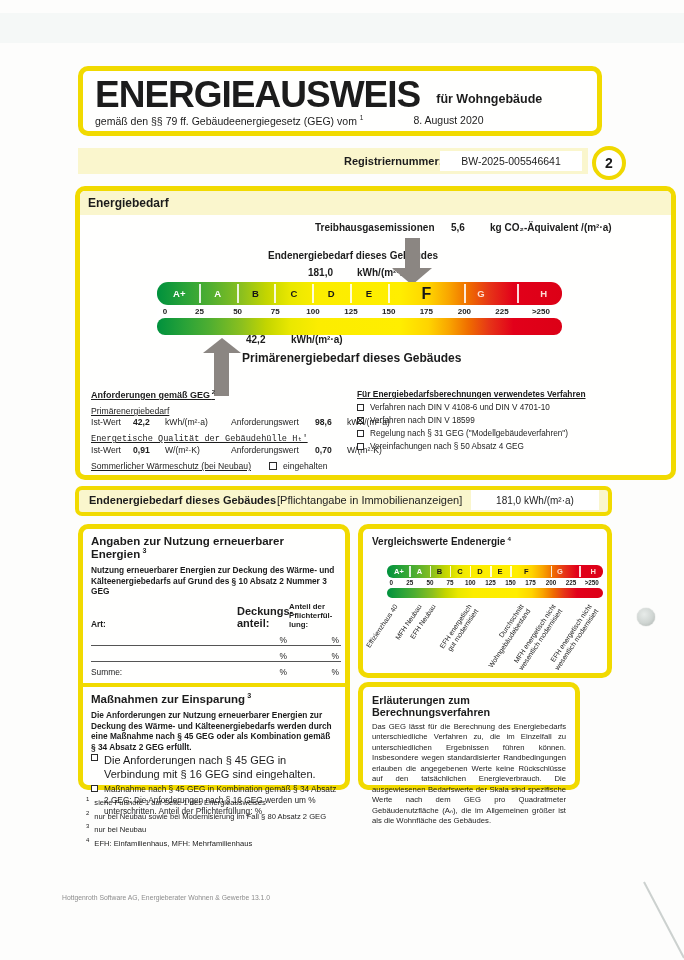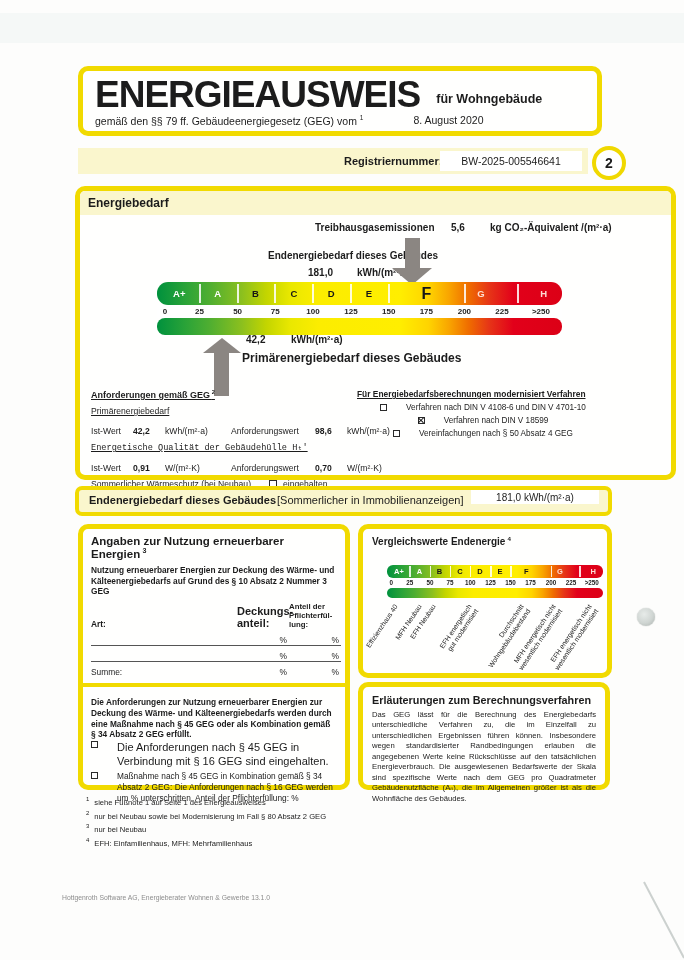--- a/index.html
+++ b/index.html
@@ -45,23 +45,23 @@
 
   .arrow-shaft{background:#8b8682;}
   .tri-down{width:0;height:0;border-left:20px solid transparent;border-right:20px solid transparent;border-top:17px solid #8b8682;}
   .tri-up{width:0;height:0;border-left:19px solid transparent;border-right:19px solid transparent;border-bottom:15px solid #8b8682;}
 
   
   .cb{display:inline-block;width:8px;height:8px;border:1px solid #2a2a2a;background:#fff;position:relative;flex:none;box-sizing:border-box;}
   .cb .mk{position:absolute;left:-2px;top:-4px;font-size:11px;font-weight:bold;color:#111;line-height:11px;}
 
   
-  .reqrow{display:grid;grid-template-columns:42px 32px 66px 84px 32px auto;font-size:8.6px;align-items:baseline;margin:10px 0 6px 0;}
-
-  .vf-row{display:flex;gap:19px;font-size:8.2px;line-height:1.3;margin-bottom:2.5px;align-items:flex-start;justify-content:center;}
+  .reqrow{display:grid;grid-template-columns:42px 32px 66px 84px 32px auto;font-size:8.6px;align-items:baseline;margin:1px 0 6px 0;}
+
+  .vf-row{display:flex;gap:6px;font-size:8.2px;line-height:1.3;margin-bottom:2.5px;align-items:flex-start;}
   .vf-row .cb{margin-top:1px;width:7px;height:7px;}
   .vf-row .cb .mk{font-size:10px;left:-2px;top:-3px;}
 
   
   .rtable{font-size:8.4px;}
   .rtable .hdr{display:grid;grid-template-columns:146px 52px 52px;align-items:end;}
   .rtable .row{display:grid;grid-template-columns:146px 52px 52px;height:16px;align-items:end;}
   .cell-line{border-bottom:1px solid #555;}
   .pct{text-align:right;border-bottom:1px solid #555;padding-right:2px;}
   .pct-nl{text-align:right;padding-right:2px;}
@@ -179,46 +179,52 @@
     <div style="display:flex;align-items:center;margin-top:5px;font-size:8.6px;">
       <span class="u">Sommerlicher Wärmeschutz (bei Neubau)</span>
       <span class="cb" style="margin-left:18px;">
           <span class="mk"></span>
         </span>
       <span style="margin-left:6px;">eingehalten</span>
     </div>
   </div>
 
   <div class="abs" style="left:277px;top:198px;width:252px;">
-    <div class="b u" style="font-size:8.4px;margin-bottom:4px;">Für Energiebedarfsberechnungen modernisiert Verfahren</div>
+    <div class="b u" style="font-size:8.4px;margin-bottom:4px;">Für Energiebedarfsberechnungen verwendetes Verfahren</div>
     <div class="vf-row">
       <span class="cb">
           <span class="mk"></span>
         </span>
       <span>Verfahren nach DIN V 4108-6 und DIN V 4701-10</span>
     </div>
     <div class="vf-row">
       <span class="cb">
           <span class="mk">✕</span>
         </span>
       <span>Verfahren nach DIN V 18599</span>
+    </div>
+    <div class="vf-row">
+      <span class="cb">
+          <span class="mk"></span>
+        </span>
+      <span>Regelung nach § 31 GEG ("Modellgebäudeverfahren")</span>
     </div>
     <div class="vf-row">
       <span class="cb">
           <span class="mk"></span>
         </span>
       <span>Vereinfachungen nach § 50 Absatz 4 GEG</span>
     </div>
   </div>
 </div>
 
 <div class="abs ybox ystrip" style="left:75px;top:486px;width:537px;height:30px;border-width:4px;border-radius:7px;">
   <span class="abs b" style="left:10px;top:4px;font-size:11px;">Endenergiebedarf dieses Gebäudes</span>
-  <span class="abs" style="left:198px;top:4px;font-size:11px;">[Sommerlicher in Immobilienanzeigen]</span>
-  <span class="abs" style="left:392px;top:0;width:128px;height:14px;background:#fff;display:flex;align-items:center;justify-content:center;font-size:10px;">181,0 kWh/(m²·a)</span>
+  <span class="abs" style="left:198px;top:4px;font-size:11px;">[Pflichtangabe in Immobilienanzeigen]</span>
+  <span class="abs" style="left:392px;top:0;width:128px;height:20px;background:#fff;display:flex;align-items:center;justify-content:center;font-size:10px;">181,0 kWh/(m²·a)</span>
 </div>
 
 <div class="abs ybox" style="left:78px;top:524px;width:272px;height:266px;">
   <div style="padding:6px 8px 0 8px;">
     <div style="font-size:11.5px;font-weight:bold;"><span>Angaben zur Nutzung erneuerbarer Energien</span> <sup>3</sup></div>
     <div class="b" style="font-size:8.3px;line-height:1.3;margin-top:5px;">Nutzung erneuerbarer Energien zur Deckung des Wärme- und Kälteenergiebedarfs auf Grund des § 10 Absatz 2 Nummer 3 GEG</div>
     <div class="rtable" style="margin-top:6px;">
       <div class="hdr">
         <span class="b" style="padding-bottom:1px;">Art:</span>
         <span class="b preline" style="font-size:11px;line-height:1.15;">Deckungs-
@@ -241,20 +247,21 @@
         <span>Summe:</span>
         <span class="pct-nl">%</span>
         <span class="pct-nl">%</span>
       </div>
     </div>
   </div>
 
   <div style="height:4px;background:#f1da00;margin:6px 0 0 0;"></div>
 
   <div style="padding:5px 8px 0 8px;">
+    <div style="font-size:11.5px;font-weight:bold;"><span>Maßnahmen zur Einsparung</span> <sup>3</sup></div>
     <div class="b" style="font-size:8.3px;line-height:1.3;margin-top:5px;">Die Anforderungen zur Nutzung erneuerbarer Energien zur Deckung des Wärme- und Kälteenergiebedarfs werden durch eine Maßnahme nach § 45 GEG oder als Kombination gemäß § 34 Absatz 2 GEG erfüllt.</div>
     <div class="vf-row" style="font-size:11px;">
       <span class="cb">
           <span class="mk"></span>
         </span>
       <span>Die Anforderungen nach § 45 GEG in Verbindung mit § 16 GEG sind eingehalten.</span>
     </div>
     <div class="vf-row" style="font-size:8.3px;">
       <span class="cb">
           <span class="mk"></span>
@@ -307,21 +314,21 @@
   <div class="marker preline" style="left:16px;top:74px;">EFH energetisch
 gut modernisiert</div>
   <div class="marker preline" style="left:68px;top:74px;">Durchschnitt
 Wohngebäudebestand</div>
   <div class="marker preline" style="left:100px;top:74px;">MFH energetisch nicht
 wesentlich modernisiert</div>
   <div class="marker preline" style="left:136px;top:74px;">EFH energetisch nicht
 wesentlich modernisiert</div>
 </div>
 
-<div class="abs ybox" style="left:358px;top:682px;width:252px;height:108px;">
+<div class="abs ybox" style="left:358px;top:682px;width:222px;height:108px;">
   <div style="padding:7px 9px 0 9px;font-size:10.8px;font-weight:bold;">Erläuterungen zum Berechnungsverfahren</div>
   <div class="expl" style="padding:4px 9px 0 9px;">Das GEG lässt für die Berechnung des Energiebedarfs unterschiedliche Verfahren zu, die im Einzelfall zu unterschiedlichen Ergebnissen führen können. Insbesondere wegen standardisierter Randbedingungen erlauben die angegebenen Werte keine Rückschlüsse auf den tatsächlichen Energieverbrauch. Die ausgewiesenen Bedarfswerte der Skala sind spezifische Werte nach dem GEG pro Quadratmeter Gebäudenutzfläche (Aₙ), die im Allgemeinen größer ist als die Wohnfläche des Gebäudes.</div>
 </div>
 
 <div class="abs" style="left:86px;top:794px;">
   <div class="fnote"><sup>1</sup><span>siehe Fußnote 1 auf Seite 1 des Energieausweises</span></div>
   <div class="fnote"><sup>2</sup><span>nur bei Neubau sowie bei Modernisierung im Fall § 80 Absatz 2 GEG</span></div>
   <div class="fnote"><sup>3</sup><span>nur bei Neubau</span></div>
   <div class="fnote"><sup>4</sup><span>EFH: Einfamilienhaus, MFH: Mehrfamilienhaus</span></div>
 </div>

